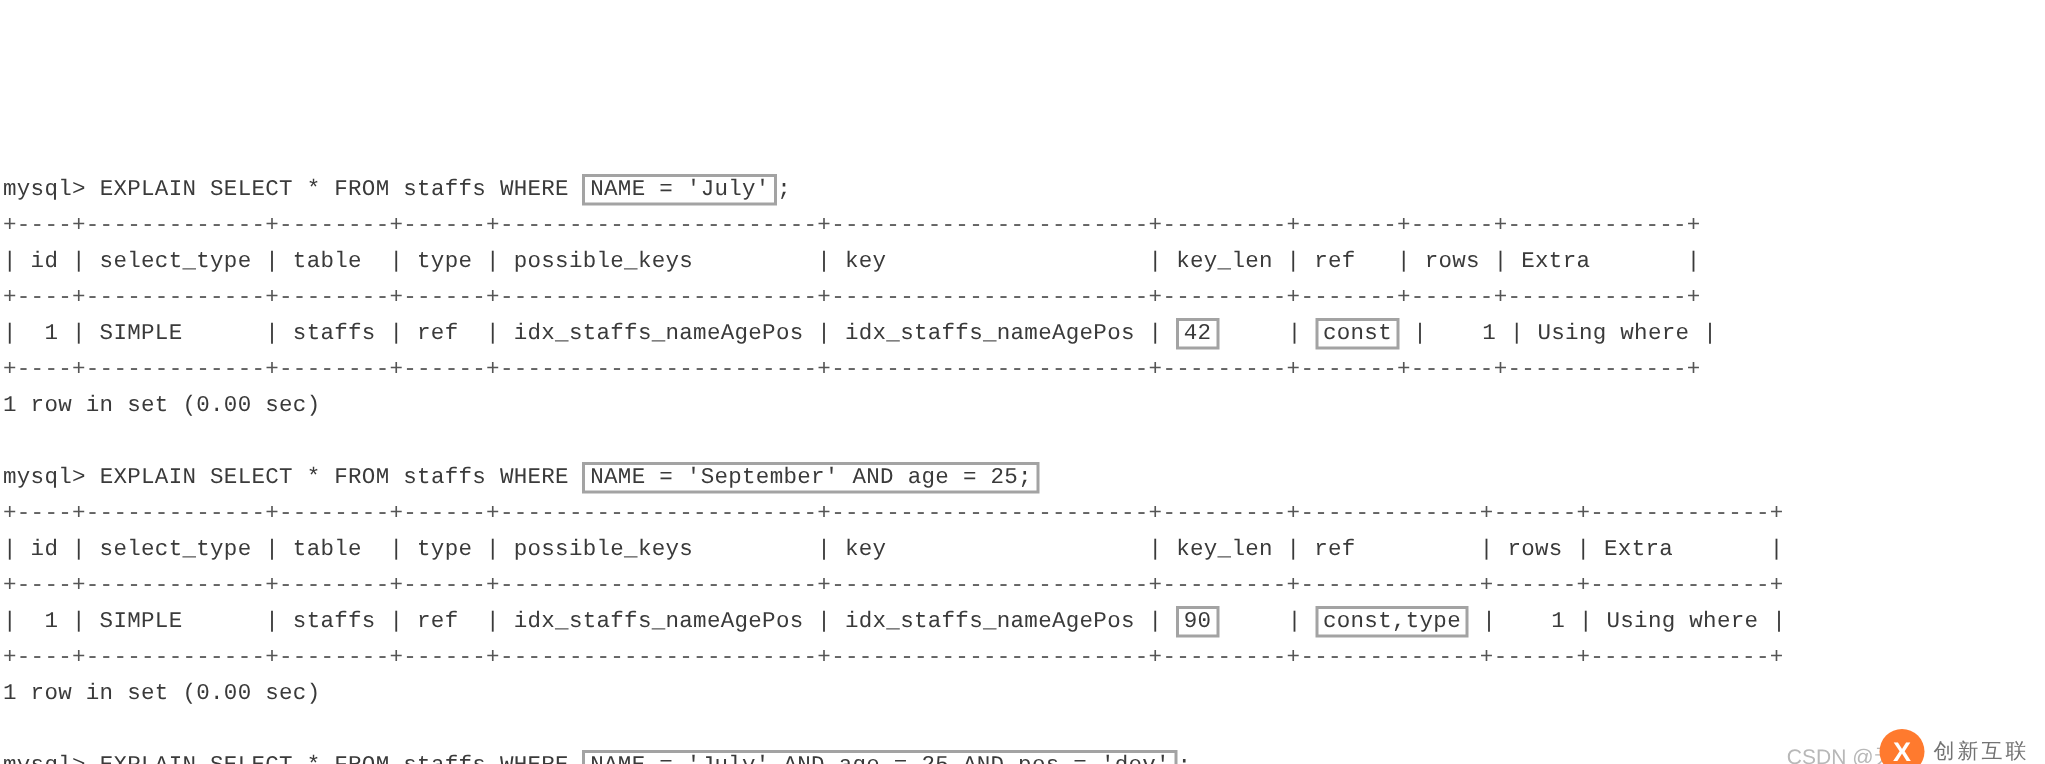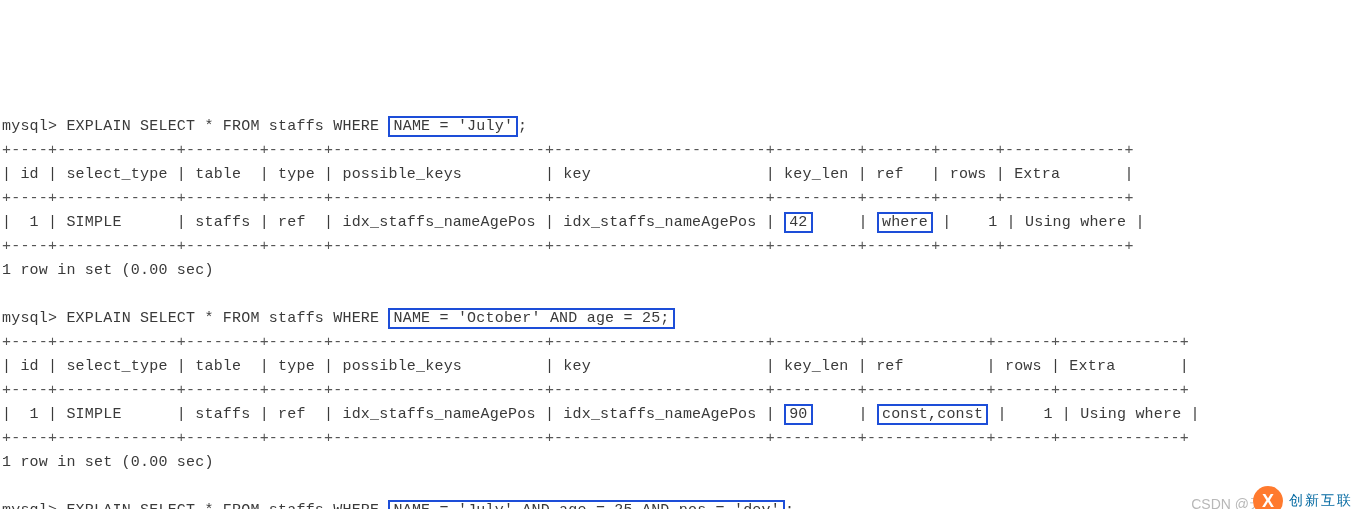--- a/index.html
+++ b/index.html
@@ -14,21 +14,21 @@
     width: 1363px;
     height: 509px;
     position: relative;
   }
   .terminal {
     padding: 6px 2px;
     line-height: 1.6;
     letter-spacing: 0.2px;
   }
   .red-box {
-    border: 2px solid #1d4ed8;
+    border: 2px solid #a3a3a3;
     padding: 0px 3px;
     display: inline;
   }
   .logo {
     position: absolute;
     right: 10px;
     bottom: 10px;
     display: flex;
     align-items: center;
     font-family: sans-serif;
@@ -41,21 +41,21 @@
     color: #fff;
     font-weight: bold;
     display: flex;
     align-items: center;
     justify-content: center;
     font-size: 18px;
     margin-right: 6px;
   }
   .logo-text {
     font-size: 14px;
-    color: #0369a1;
+    color: #737373;
     letter-spacing: 2px;
   }
   .csdn {
     position: absolute;
     right: 100px;
     bottom: 12px;
     color: #b8b8b8;
     font-family: sans-serif;
     font-size: 14px;
   }
@@ -66,29 +66,29 @@
 </head>
 <body>
 
 
 
 <div class="terminal">
 <span>mysql&gt;</span> <span>EXPLAIN SELECT * FROM staffs WHERE</span> <span class="red-box">NAME = 'July'</span><span>;</span>
 <span class="dashline">+----+-------------+--------+------+-----------------------+-----------------------+---------+-------+------+-------------+</span>
 <span>| id | select_type | table  | type | possible_keys         | key                   | key_len | ref   | rows | Extra       |</span>
 <span class="dashline">+----+-------------+--------+------+-----------------------+-----------------------+---------+-------+------+-------------+</span>
-<span>|  1 | SIMPLE      | staffs | ref  | idx_staffs_nameAgePos | idx_staffs_nameAgePos |</span> <span class="red-box">42</span><span>     |</span> <span class="red-box">where</span> <span>|    1 | Using where |</span>
+<span>|  1 | SIMPLE      | staffs | ref  | idx_staffs_nameAgePos | idx_staffs_nameAgePos |</span> <span class="red-box">42</span><span>     |</span> <span class="red-box">const</span> <span>|    1 | Using where |</span>
 <span class="dashline">+----+-------------+--------+------+-----------------------+-----------------------+---------+-------+------+-------------+</span>
 <span>1 row in set (0.00 sec)</span>
 
-<span>mysql&gt;</span> <span>EXPLAIN SELECT * FROM staffs WHERE</span> <span class="red-box">NAME = 'October' AND age = 25;</span>
+<span>mysql&gt;</span> <span>EXPLAIN SELECT * FROM staffs WHERE</span> <span class="red-box">NAME = 'September' AND age = 25;</span>
 <span class="dashline">+----+-------------+--------+------+-----------------------+-----------------------+---------+-------------+------+-------------+</span>
 <span>| id | select_type | table  | type | possible_keys         | key                   | key_len | ref         | rows | Extra       |</span>
 <span class="dashline">+----+-------------+--------+------+-----------------------+-----------------------+---------+-------------+------+-------------+</span>
-<span>|  1 | SIMPLE      | staffs | ref  | idx_staffs_nameAgePos | idx_staffs_nameAgePos |</span> <span class="red-box">90</span><span>     |</span> <span class="red-box">const,const</span> <span>|    1 | Using where |</span>
+<span>|  1 | SIMPLE      | staffs | ref  | idx_staffs_nameAgePos | idx_staffs_nameAgePos |</span> <span class="red-box">90</span><span>     |</span> <span class="red-box">const,type</span> <span>|    1 | Using where |</span>
 <span class="dashline">+----+-------------+--------+------+-----------------------+-----------------------+---------+-------------+------+-------------+</span>
 <span>1 row in set (0.00 sec)</span>
 
 <span>mysql&gt;</span> <span>EXPLAIN SELECT * FROM staffs WHERE</span> <span class="red-box">NAME = 'July' AND age = 25 AND pos = 'dev'</span><span>;</span>
 
 
 
    
 
 </div>

